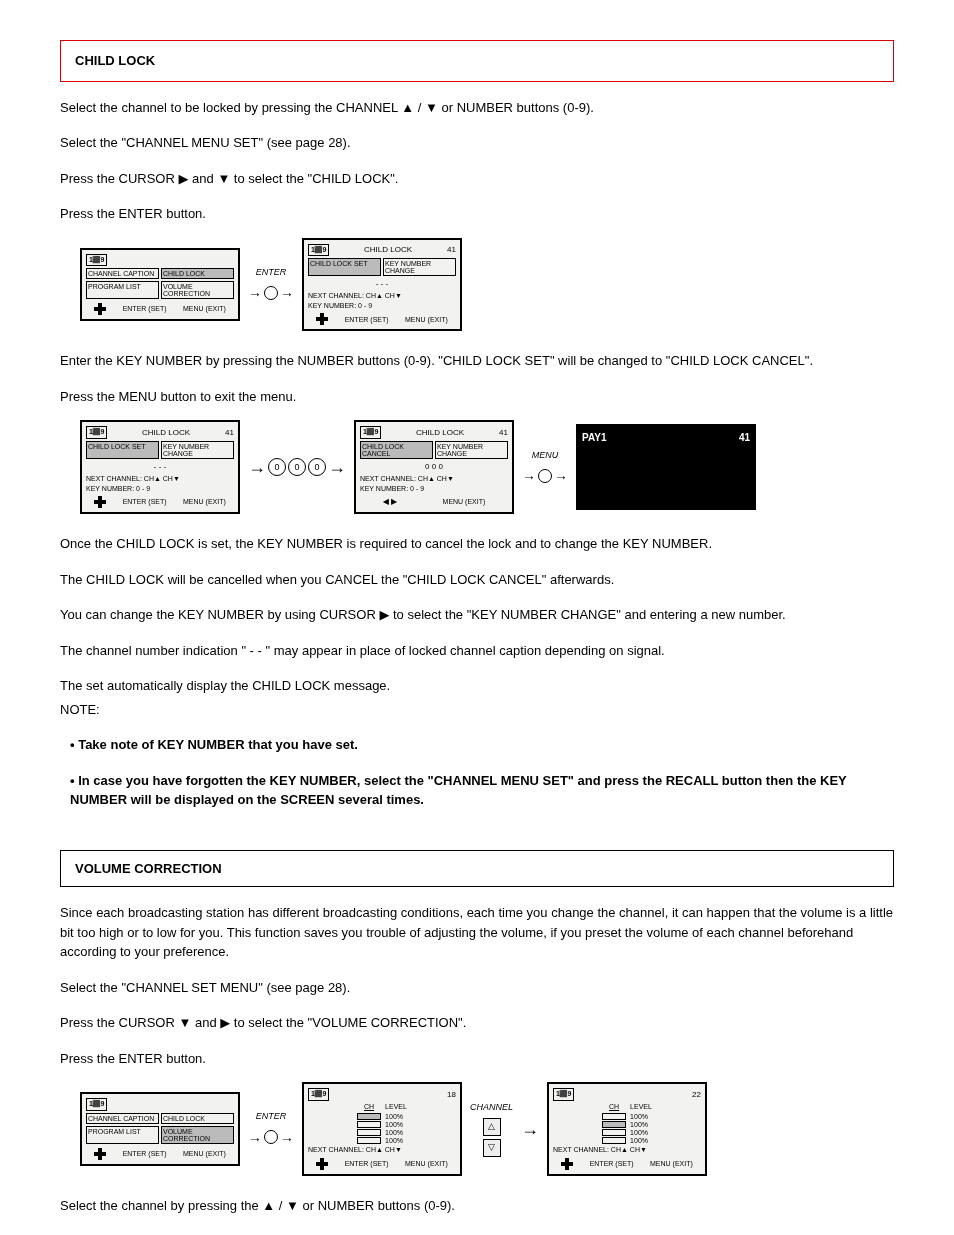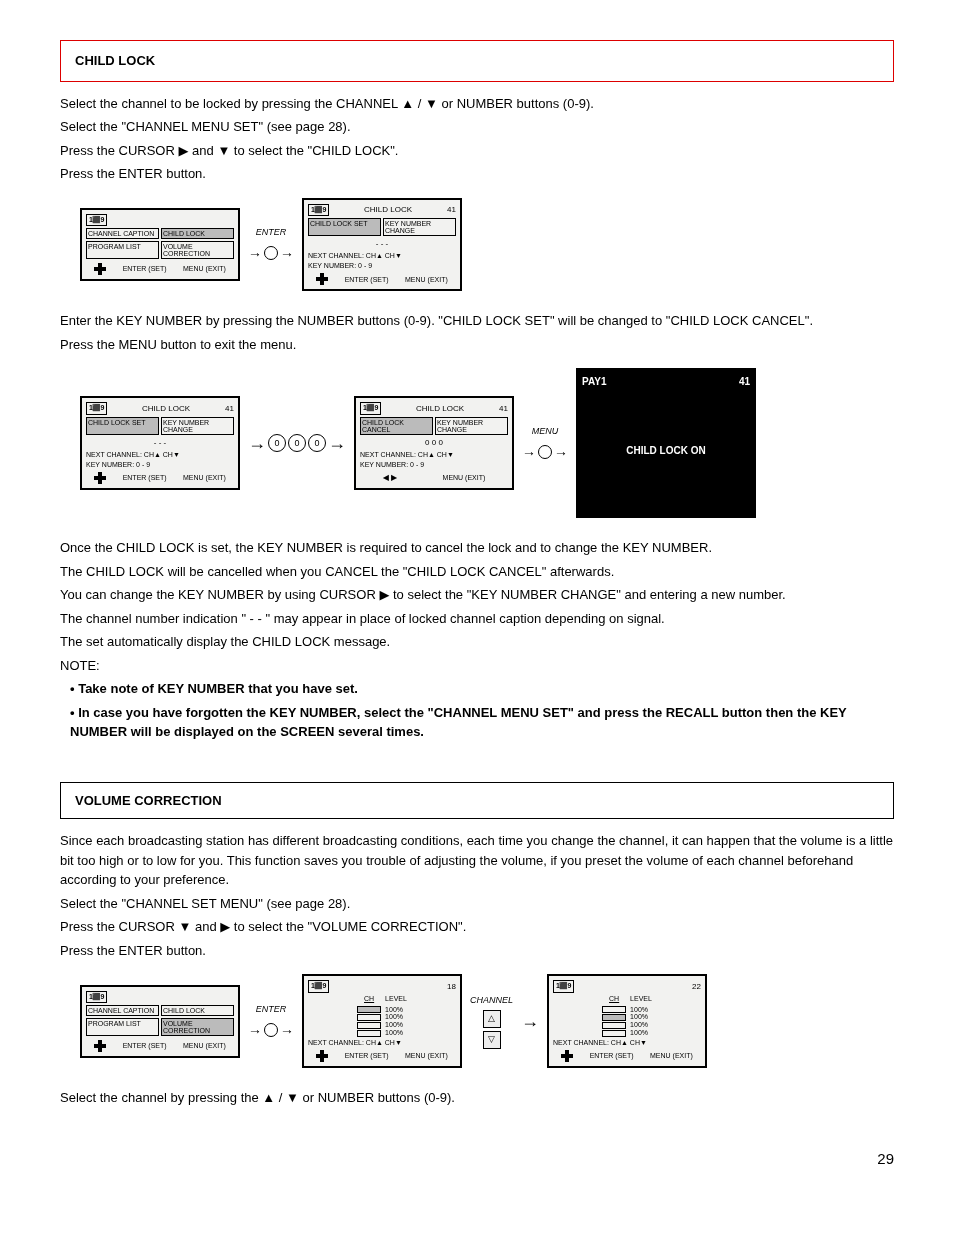--- a/index.html
+++ b/index.html
@@ -18,21 +18,21 @@
     padding: 10px 14px;
     margin-bottom: 12px;
     font-weight: bold;
   }
   .black-box {
     border: 1px solid #000;
     padding: 8px 14px;
     margin: 12px 0 12px 0;
     font-weight: bold;
   }
-  p { margin-bottom: 6px; }
+  p { margin-bottom: 6px; margin-top: 16px; }
   .instr { margin-bottom: 4px; }
   .note { margin-bottom: 4px; }
   .section-gap { margin-top: 40px; }
   .figrow {
     display: flex;
     align-items: center;
     gap: 8px;
     margin: 14px 0 20px 0;
     padding-left: 20px;
   }
@@ -43,21 +43,21 @@
     font-size: 8px;
     padding: 4px;
     display: flex;
     flex-direction: column;
     gap: 2px;
   }
   .blackscreen {
     background: #000;
     color: #fff;
     width: 180px;
-    height: 150px;
+    height: 86px;
     display: flex;
     flex-direction: column;
     align-items: center;
     padding: 6px;
     font-size: 10px;
     position: relative;
   }
   .blackscreen .top {
     width: 100%;
     display: flex;
@@ -318,21 +318,20 @@
       <span class="circ"></span>
       <span class="head"></span>
     </div>
   </div>
 
   <div class="blackscreen">
     <div class="top">
       <span>PAY1</span>
       <span>41</span>
     </div>
-    <div class="mid">CHILD LOCK ON</div>
   </div>
 </div>
 
 <p class="note">Once the CHILD LOCK is set, the KEY NUMBER is required to cancel the lock and to change the KEY NUMBER.</p>
 <p class="note">The CHILD LOCK will be cancelled when you CANCEL the "CHILD LOCK CANCEL" afterwards.</p>
 <p class="note">You can change the KEY NUMBER by using CURSOR ▶ to select the "KEY NUMBER CHANGE" and entering a new number.</p>
 <p class="note">The channel number indication " - - " may appear in place of locked channel caption depending on signal.</p>
 <p class="note">The set automatically display the CHILD LOCK message.</p>
 <p class="note" style="margin-top:0;">NOTE:</p>
 <p class="note sect-indent">• Take note of KEY NUMBER that you have set.</p>

